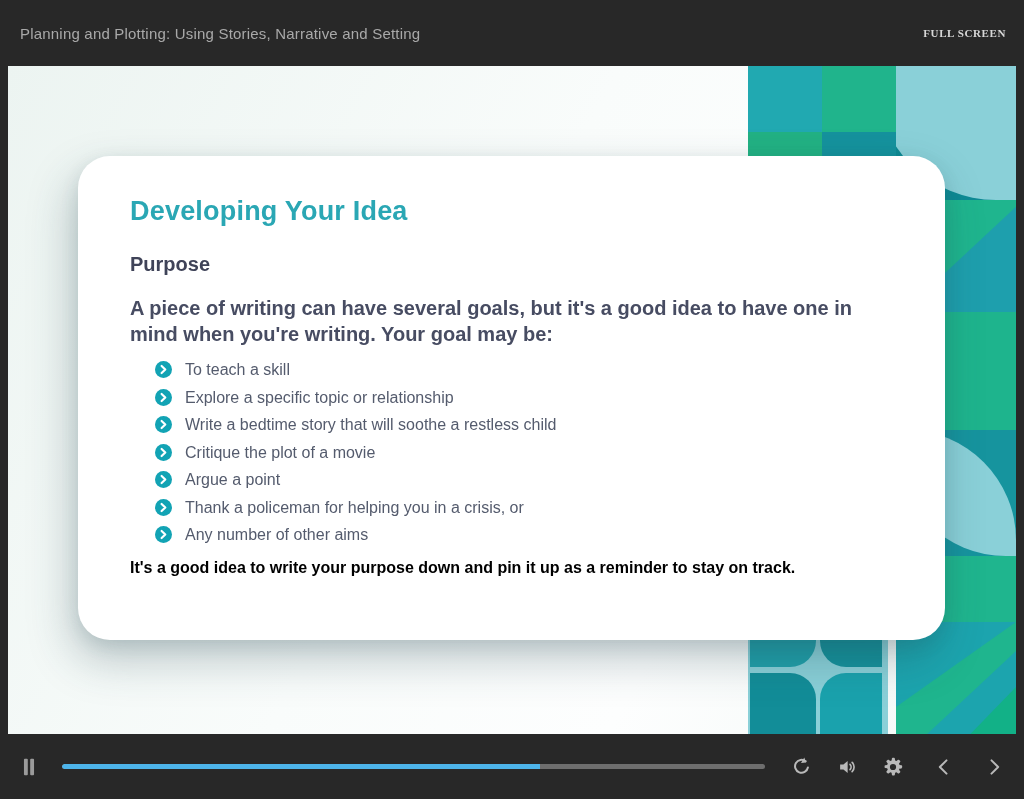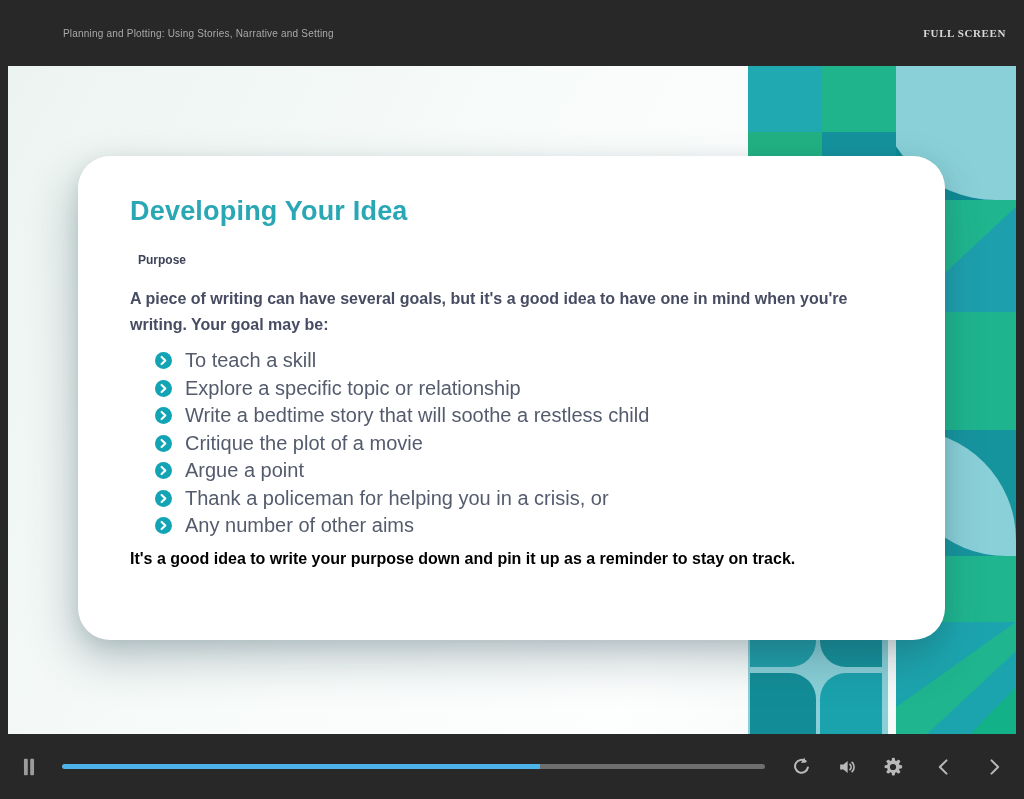--- a/index.html
+++ b/index.html
@@ -10,21 +10,21 @@
     -webkit-font-smoothing:antialiased;
   }
   .app{position:relative;width:1024px;height:799px;}
 
   
   .topbar{
     position:absolute;left:0;top:0;width:1024px;height:66px;
     background:#282828;display:flex;align-items:center;justify-content:space-between;
     box-sizing:border-box;padding:0 10px 0 20px;
   }
-  .course-title{color:#a9a9a9;font-size:10px;letter-spacing:.2px;margin-left:43px;}
+  .course-title{color:#a9a9a9;font-size:15px;letter-spacing:.2px;}
   .fullscreen-btn{
     background:none;border:none;cursor:pointer;
     color:#d8d8d8;font-size:11px;font-weight:bold;letter-spacing:.6px;
     font-family:Liberation Serif, serif;padding:6px 8px;
   }
 
   
   .stage{
     position:absolute;left:8px;top:66px;width:1008px;height:668px;
     background:linear-gradient(118deg,#ecf4f1 0%,#f9fcfb 45%,#fdfefe 70%,#f3f8f6 100%);
@@ -37,28 +37,28 @@
   .card{
     position:absolute;left:70px;top:90px;width:867px;height:484px;
     background:#ffffff;border-radius:32px;
     box-shadow:-6px 20px 45px rgba(35,70,80,.28), 0 6px 18px rgba(35,70,80,.12);
     box-sizing:border-box;padding:40px 62px 0 52px;
   }
   .card h1{
     margin:0 0 26px;color:#2aa7b4;font-size:27px;font-weight:bold;letter-spacing:.2px;
   }
   .card h2{
-    margin:0 8px 19px;color:#3f4358;font-size:12px;font-weight:bold;
+    margin:0 0 19px;color:#3f4358;font-size:20px;font-weight:bold;
   }
   .lead{
-    margin:0 0 14px;color:#474c62;font-size:16px;font-weight:bold;line-height:26px;max-width:760px;
+    margin:0 0 14px;color:#474c62;font-size:20px;font-weight:bold;line-height:26px;max-width:760px;
   }
   .bullets{list-style:none;margin:0 0 0 25px;padding:0;}
   .bullets li{
-    display:flex;align-items:center;margin:0 0 10.5px;color:#545b6d;font-size:20px;line-height:17px;
+    display:flex;align-items:center;margin:0 0 10.5px;color:#545b6d;font-size:16px;line-height:17px;
   }
   .b-icon{flex:0 0 auto;width:17px;height:17px;margin-right:13px;display:inline-flex;}
   .closing{
     margin:13px 0 4px;color:#000000;font-size:16px;font-weight:bold;line-height:24px;
   }
 
   
   .player{
     position:absolute;left:0;top:734px;width:1024px;height:65px;
     background:#282828;display:flex;align-items:center;

